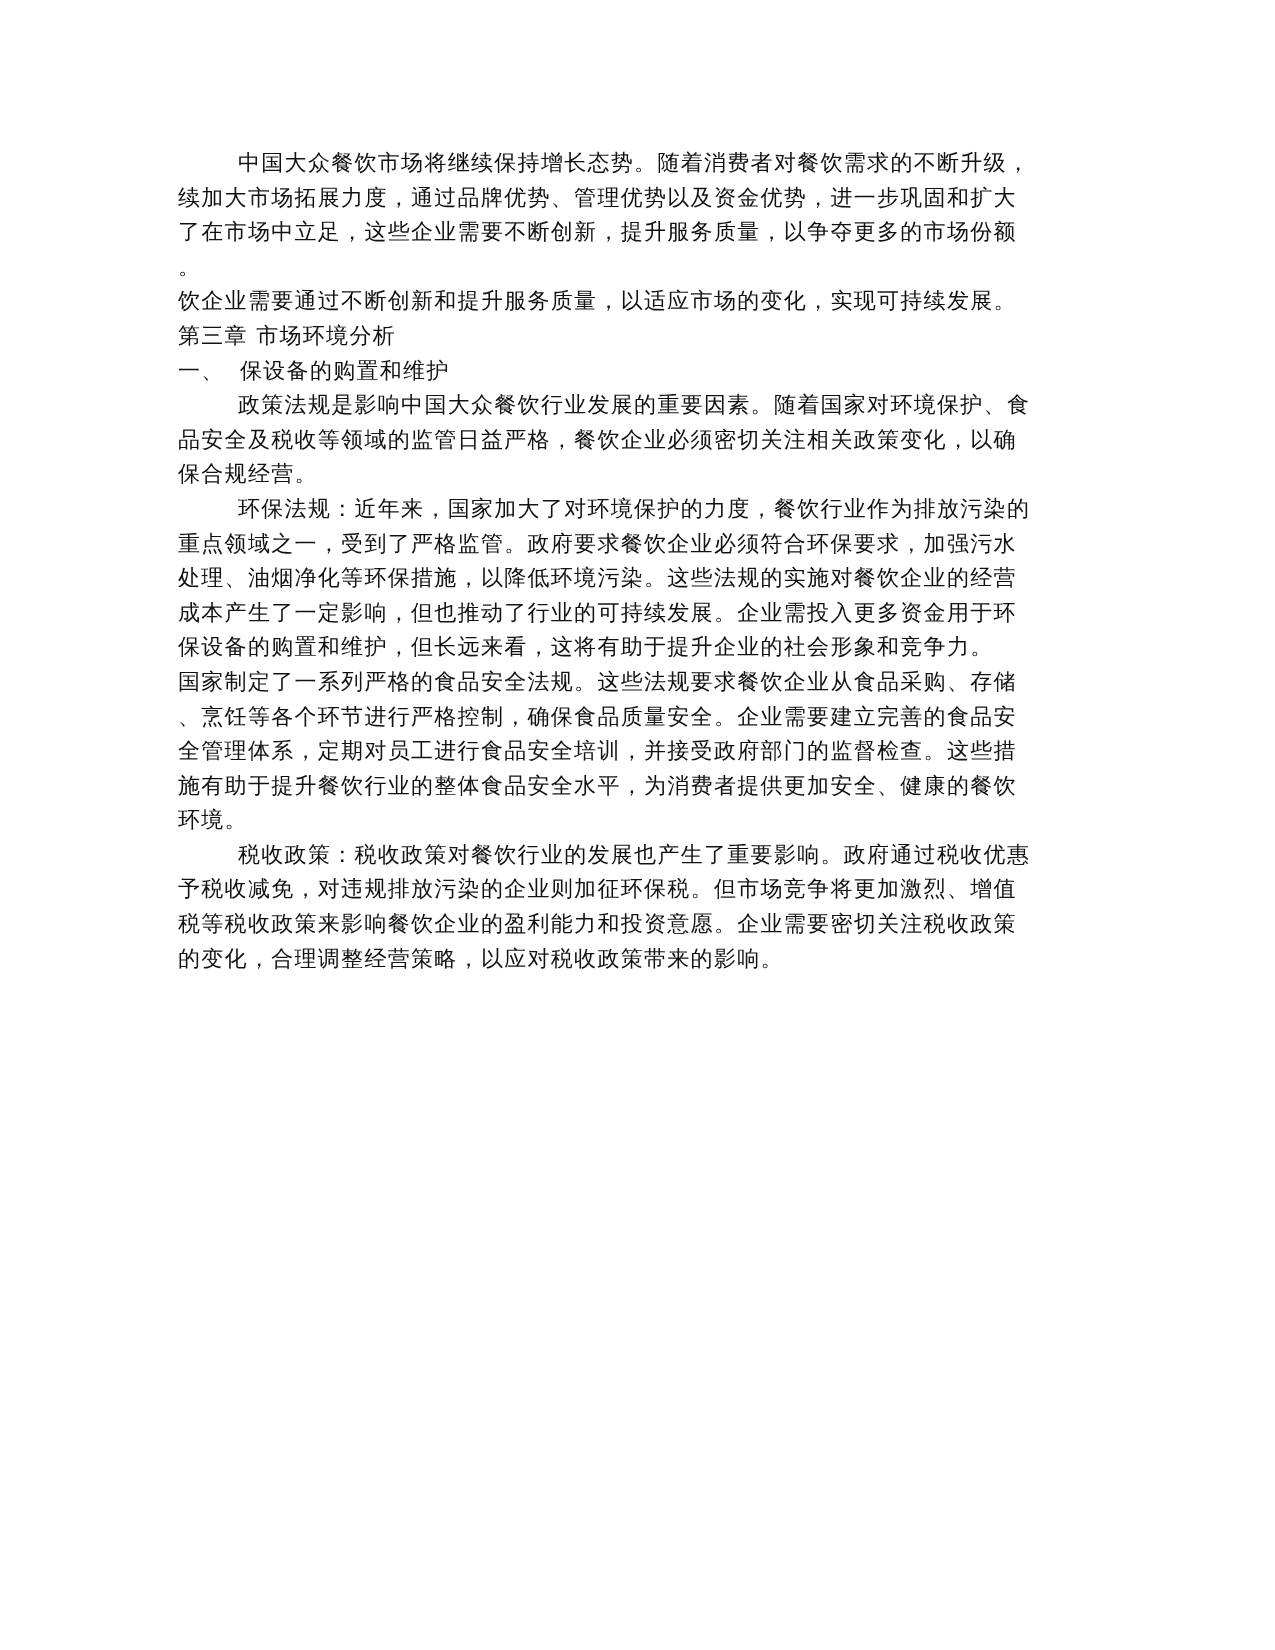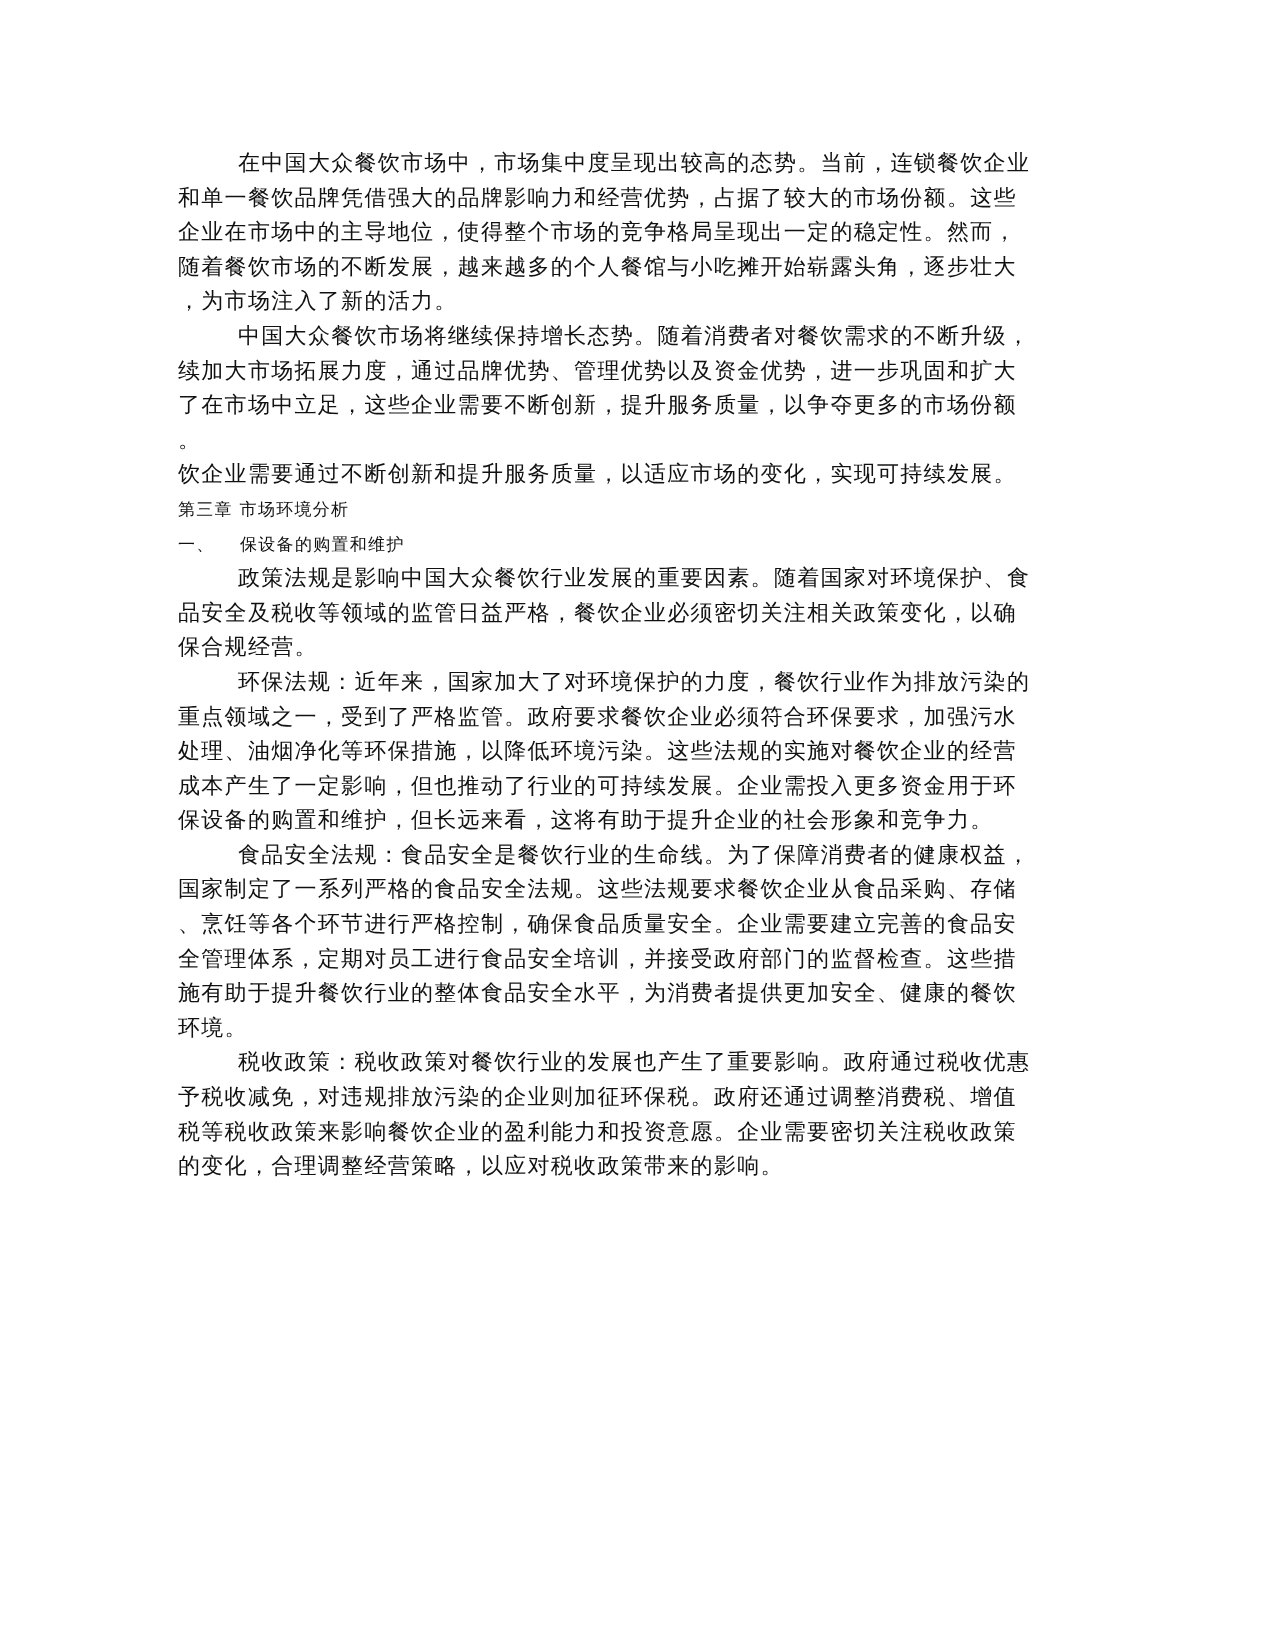--- a/index.html
+++ b/index.html
@@ -26,43 +26,36 @@
     line-height: 34.6px;
     height: 34.6px;
     white-space: nowrap;
     letter-spacing: 1.3px;
     overflow: visible;
   }
   .indent {
     padding-left: 60px;
   }
   .heading {
-    font-size: 17px;
+    font-size: 22px;
     line-height: 34.6px;
     height: 34.6px;
     white-space: nowrap;
     letter-spacing: 1.3px;
   }
   .sec-num {
     display: inline-block;
     width: 62px;
   }
 </style>
 </head>
 <body>
 
 <div class="page">
 
-  <div>
-    <div class="line indent">在中国大众餐饮市场中，市场集中度呈现出较高的态势。当前，连锁餐饮企业</div>
-    <div class="line">和单一餐饮品牌凭借强大的品牌影响力和经营优势，占据了较大的市场份额。这些</div>
-    <div class="line">企业在市场中的主导地位，使得整个市场的竞争格局呈现出一定的稳定性。然而，</div>
-    <div class="line">随着餐饮市场的不断发展，越来越多的个人餐馆与小吃摊开始崭露头角，逐步壮大</div>
-    <div class="line">，为市场注入了新的活力。</div>
-  </div>
 
   <div>
     <div class="line indent">中国大众餐饮市场将继续保持增长态势。随着消费者对餐饮需求的不断升级，</div>
     <div class="line">续加大市场拓展力度，通过品牌优势、管理优势以及资金优势，进一步巩固和扩大</div>
     <div class="line">了在市场中立足，这些企业需要不断创新，提升服务质量，以争夺更多的市场份额</div>
     <div class="line">。</div>
   </div>
 
   <div>
     <div class="line">饮企业需要通过不断创新和提升服务质量，以适应市场的变化，实现可持续发展。</div>
@@ -82,29 +75,28 @@
 
   <div>
     <div class="line indent">环保法规：近年来，国家加大了对环境保护的力度，餐饮行业作为排放污染的</div>
     <div class="line">重点领域之一，受到了严格监管。政府要求餐饮企业必须符合环保要求，加强污水</div>
     <div class="line">处理、油烟净化等环保措施，以降低环境污染。这些法规的实施对餐饮企业的经营</div>
     <div class="line">成本产生了一定影响，但也推动了行业的可持续发展。企业需投入更多资金用于环</div>
     <div class="line">保设备的购置和维护，但长远来看，这将有助于提升企业的社会形象和竞争力。</div>
   </div>
 
   <div>
-    <div class="line indent">食品安全法规：食品安全是餐饮行业的生命线。为了保障消费者的健康权益，</div>
     <div class="line">国家制定了一系列严格的食品安全法规。这些法规要求餐饮企业从食品采购、存储</div>
     <div class="line">、烹饪等各个环节进行严格控制，确保食品质量安全。企业需要建立完善的食品安</div>
     <div class="line">全管理体系，定期对员工进行食品安全培训，并接受政府部门的监督检查。这些措</div>
     <div class="line">施有助于提升餐饮行业的整体食品安全水平，为消费者提供更加安全、健康的餐饮</div>
     <div class="line">环境。</div>
   </div>
 
   <div>
     <div class="line indent">税收政策：税收政策对餐饮行业的发展也产生了重要影响。政府通过税收优惠</div>
-    <div class="line">予税收减免，对违规排放污染的企业则加征环保税。政府还通过调整消费税、增值</div>
+    <div class="line">予税收减免，对违规排放污染的企业则加征环保税。但市场竞争将更加激烈、增值</div>
     <div class="line">税等税收政策来影响餐饮企业的盈利能力和投资意愿。企业需要密切关注税收政策</div>
     <div class="line">的变化，合理调整经营策略，以应对税收政策带来的影响。</div>
   </div>
 
 
 </div>
 
 </body></html>

